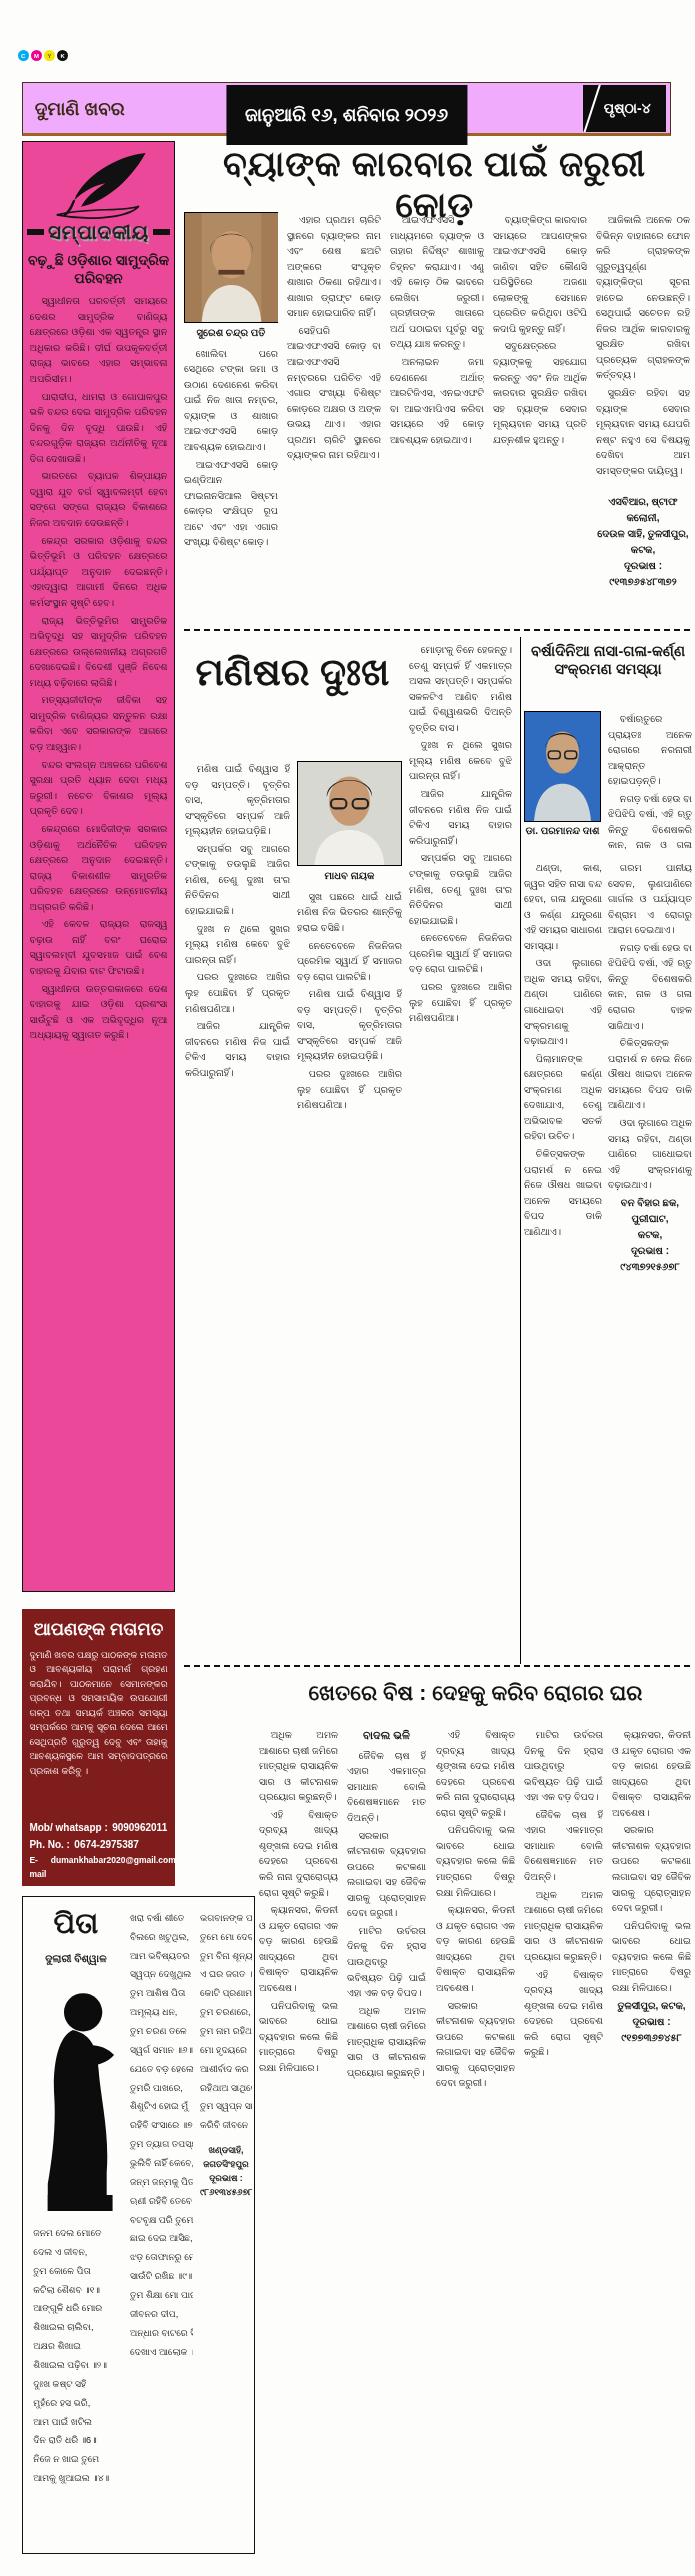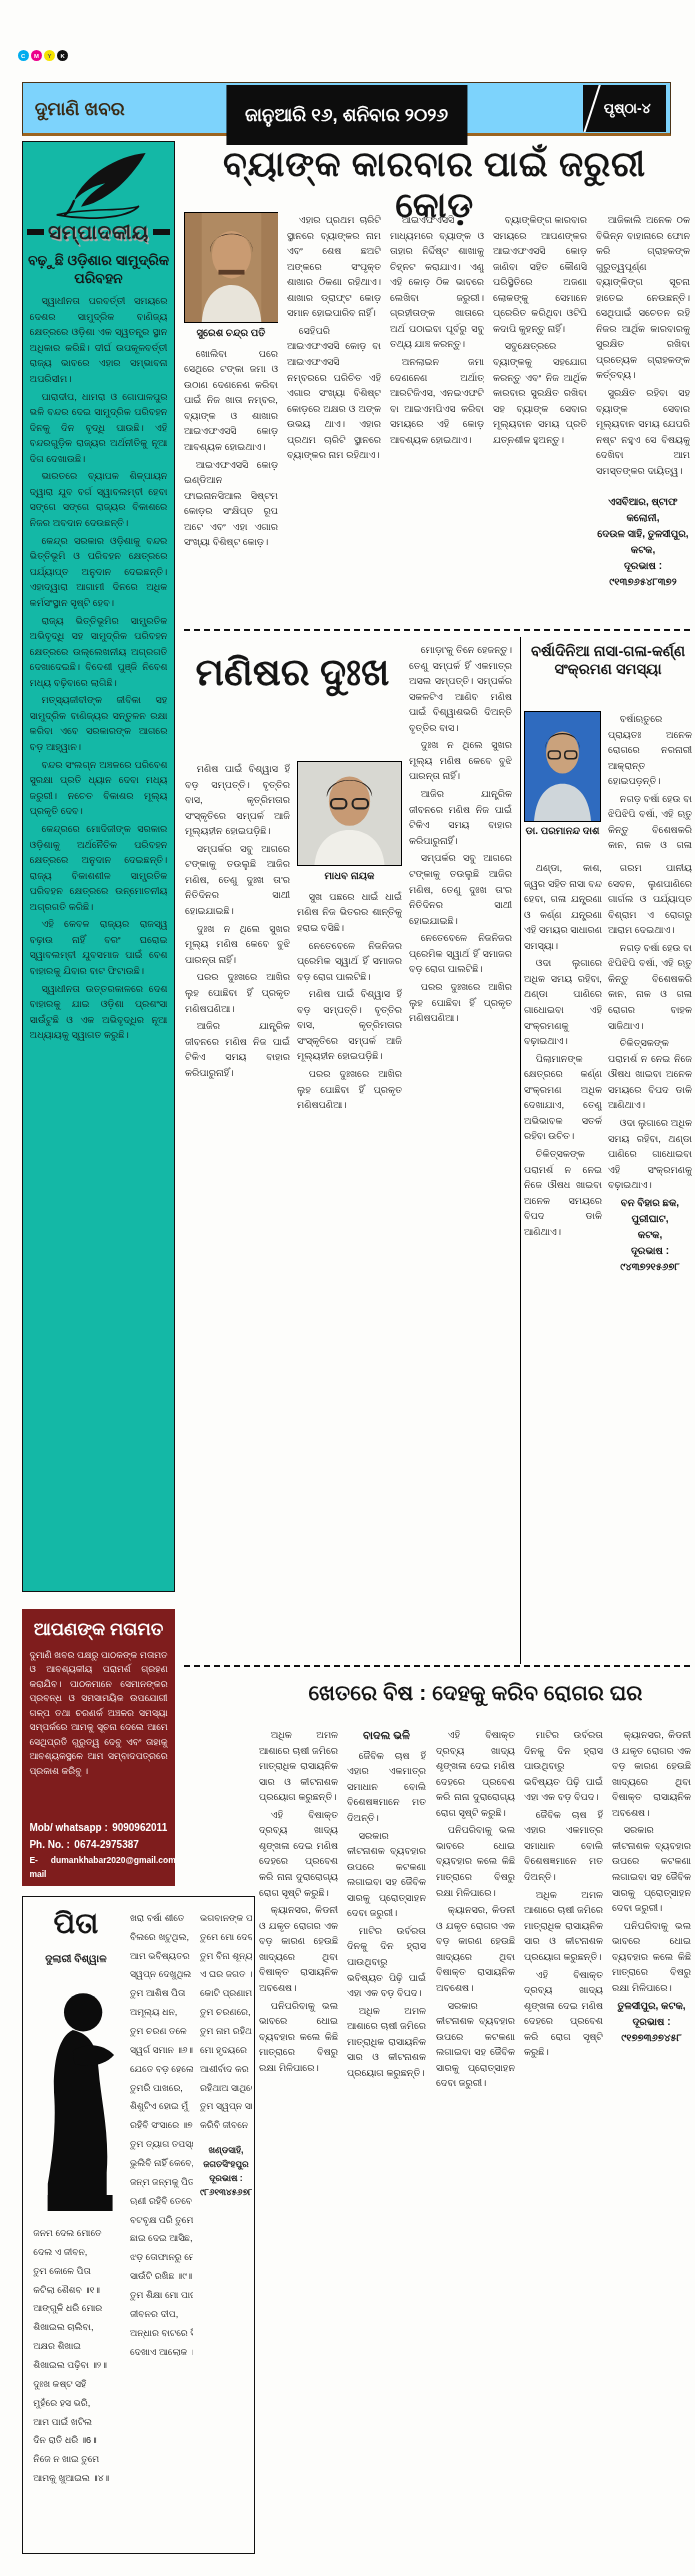--- a/index.html
+++ b/index.html
@@ -4,21 +4,21 @@
 <style>
   html,body{margin:0;padding:0;background:#e8e8e4;}
   #page{position:relative;width:696px;height:2576px;background:#fdfdfb;margin:0 auto;
         font-family:"Liberation Sans",sans-serif;color:#151515;overflow:hidden;}
   .abs{position:absolute;}
   
   #regmarks{left:17.7px;top:50px;display:flex;gap:2.2px;}
   .reg-dot{width:11px;height:11px;border-radius:50%;color:#fff;font-size:5.9px;font-weight:bold;
            display:flex;align-items:center;justify-content:center;}
   
-  #masthead{left:22px;top:82px;width:649px;height:54px;background:#7dd3fc;
+  #masthead{left:22px;top:82px;width:649px;height:54px;background:#f0abfc;
             border:0.7px solid #4a3317;border-bottom:3.7px solid #9c6420;box-sizing:border-box;}
   #mast-name{position:absolute;left:11.8px;top:14.7px;font-size:18.4px;font-weight:800;color:#3a2a14;}
   #mast-date{position:absolute;left:50%;transform:translateX(-50%);top:1.5px;height:60px;
              background:#0d0d0d;color:#fff;display:flex;align-items:center;justify-content:center;
              padding:0 19px;font-size:18.4px;font-weight:700;white-space:nowrap;}
   #mast-page{position:absolute;right:4.4px;top:1.5px;height:47px;min-width:62px;background:#0d0d0d;
              color:#fff;display:flex;align-items:center;justify-content:center;font-size:14px;
              font-weight:700;padding:0 7.4px 0 13.2px;overflow:hidden;}
   #mast-page .slash{position:absolute;left:7.4px;top:-5.9px;width:1.5px;height:66px;background:#fff;
              transform:rotate(18deg);}
@@ -54,21 +54,21 @@
   #health-headline{left:524px;top:642px;width:168px;height:65px;text-align:center;
                    font-size:14.7px;font-weight:900;line-height:1.25;}
   #health-photo{left:524px;top:711px;width:75px;height:109px;}
   #health-caption{left:520px;top:823px;width:85px;}
   #health-coltop{left:608px;top:711px;width:84px;height:144px;}
   .health-col{top:860px;height:804px;}
   #health-col-0{left:524px;width:78px;}
   #health-col-1{left:608px;width:84px;}
   
   #editorial{left:22px;top:141px;width:153px;height:1451px;border:1.5px solid #111;
-             box-sizing:border-box;background:#14b8a6;}
+             box-sizing:border-box;background:#ec4899;}
   #ed-quill{display:block;margin:7.4px auto 0 auto;width:115px;height:74px;}
   .ed-title-row{display:flex;align-items:center;gap:4.4px;margin:-2.9px 4.4px 1.5px 4.4px;}
   .ed-title-row .bar{height:6.6px;background:#111;flex:1;}
   #ed-title{font-size:20px;font-weight:900;letter-spacing:0.7px;color:#222;
             text-shadow:1.5px 1.5px 0 #aaa;white-space:nowrap;}
   #ed-headline{font-size:14px;font-weight:900;text-align:center;margin:7.4px 4.4px 5.9px 4.4px;line-height:1.3;}
   #ed-body{margin:0 6.6px;height:1244px;}
   
   #opinion{left:22px;top:1609px;width:153px;height:277px;background:#7f1d1d;color:#fff;
            box-sizing:border-box;padding:10.3px 7.4px 5.9px 7.4px;}
@@ -264,21 +264,21 @@
       </div>
     <div class="sig">
         <div>ବନ ବିହାର ଛକ, ପୁରୀଘାଟ,</div>
         <div>କଟକ,</div>
         <div>ଦୂରଭାଷ : ୯୪୩୭୨୧୫୬୭୮</div>
       </div>
   </div>
 
   <div class="abs" id="opinion">
     <div id="opinion-title">ଆପଣଙ୍କ ମତାମତ</div>
-    <div id="opinion-body">ଦୁମାଣି ଖବର ପକ୍ଷରୁ ପାଠକଙ୍କ ମତାମତ ଓ ଆବଶ୍ୟକୀୟ ପରାମର୍ଶ ଗ୍ରହଣ କରାଯିବ। ପାଠକମାନେ ସେମାନଙ୍କର ପ୍ରବନ୍ଧ ଓ ସମସାମୟିକ ଉପଯୋଗୀ ଗଳ୍ପ ତଥା ଚରଣର୍କ ଅଞ୍ଚଳର ସମସ୍ୟା ସମ୍ପର୍କରେ ଆମକୁ ସୂଚନା ଦେଲେ ଆମେ ସେଥିପ୍ରତି ଗୁରୁତ୍ୱ ଦେବୁ ଏବଂ ତାହାକୁ ଆବଶ୍ୟକସ୍ଥଳେ ଆମ ସମ୍ବାଦପତ୍ରରେ ପ୍ରକାଶ କରିବୁ ।</div>
+    <div id="opinion-body">ଦୁମାଣି ଖବର ପକ୍ଷରୁ ପାଠକଙ୍କ ମତାମତ ଓ ଆବଶ୍ୟକୀୟ ପରାମର୍ଶ ଗ୍ରହଣ କରାଯିବ। ପାଠକମାନେ ସେମାନଙ୍କର ପ୍ରବନ୍ଧ ଓ ସମସାମୟିକ ଉପଯୋଗୀ ଗଳ୍ପ ତଥା ସମୟର୍କ ଅଞ୍ଚଳର ସମସ୍ୟା ସମ୍ପର୍କରେ ଆମକୁ ସୂଚନା ଦେଲେ ଆମେ ସେଥିପ୍ରତି ଗୁରୁତ୍ୱ ଦେବୁ ଏବଂ ତାହାକୁ ଆବଶ୍ୟକସ୍ଥଳେ ଆମ ସମ୍ବାଦପତ୍ରରେ ପ୍ରକାଶ କରିବୁ ।</div>
     <div class="contact-row">
       <span>Mob/ whatsapp :</span>
       <span class="cv">9090962011</span>
     </div>
     <div class="contact-row">
       <span>Ph. No. :</span>
       <span class="cv">0674-2975387</span>
     </div>
     <div class="contact-row email-row">
       <span>E-mail :</span>

